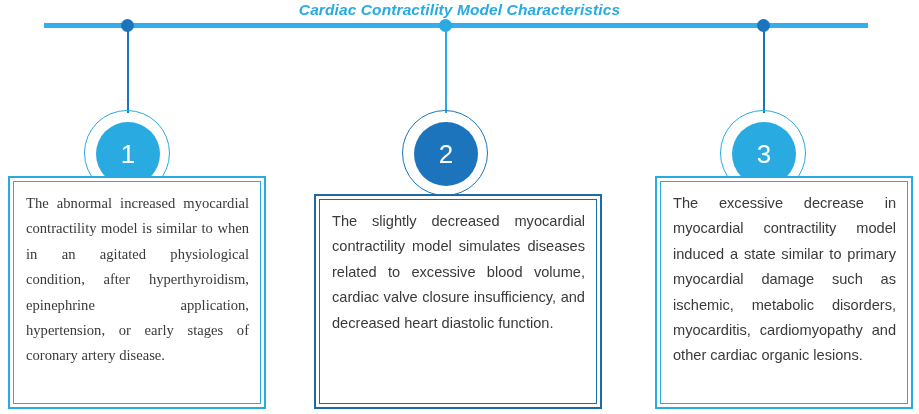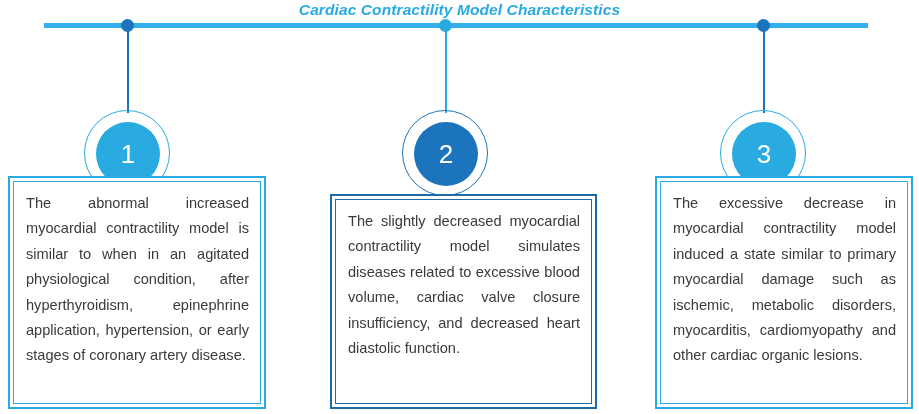--- a/index.html
+++ b/index.html
@@ -118,34 +118,34 @@
 
   <div id="timeline" style="background: rgb(53, 174, 238);"></div>
 
   <div class="node-dot" style="left: 121px; background: rgb(28, 117, 188);"></div>
   <div class="connector" style="left: 127px; height: 84px; background: rgb(28, 117, 188);"></div>
   <div class="num-circle-ring" style="left: 84px; top: 110px; border: 1.5px solid rgb(41, 171, 226);">
     <div class="num-circle-fill" style="background: rgb(41, 171, 226);">
       <span>1</span>
     </div>
   </div>
-  <div class="text-box" style="left: 8px; top: 176px; width: 258px; height: 233px; border: 2px solid rgb(41, 171, 226);">
+  <div class="text-box" style="left: 8px; top: 176px; width: 258px; height: 233px; border: 2px solid rgb(41, 171, 226); font-family: Liberation Serif, serif;">
     <div class="text-box-inner" style="border: 1.5px solid rgb(41, 171, 226);">
       <div class="text-body">The abnormal increased myocardial contractility model is similar to when in an agitated physiological condition, after hyperthyroidism, epinephrine application, hypertension, or early stages of coronary artery disease.</div>
     </div>
   </div>
 
   <div class="node-dot" style="left: 439px; background: rgb(41, 171, 226);"></div>
   <div class="connector" style="left: 445px; height: 84px; background: rgb(41, 171, 226);"></div>
   <div class="num-circle-ring" style="left: 402px; top: 110px; border: 1.5px solid rgb(28, 117, 188);">
     <div class="num-circle-fill" style="background: rgb(28, 117, 188);">
       <span>2</span>
     </div>
   </div>
-  <div class="text-box" style="left: 330px; top: 194px; width: 267px; height: 215px; border: 2px solid rgb(28, 107, 168);">
+  <div class="text-box" style="left: 314px; top: 194px; width: 288px; height: 215px; border: 2px solid rgb(28, 107, 168);">
     <div class="text-box-inner" style="border: 1.5px solid rgb(28, 107, 168);">
       <div class="text-body">The slightly decreased myocardial contractility model simulates diseases related to excessive blood volume, cardiac valve closure insufficiency, and decreased heart diastolic function.</div>
     </div>
   </div>
 
   <div class="node-dot" style="left: 757px; background: rgb(28, 117, 188);"></div>
   <div class="connector" style="left: 763px; height: 84px; background: rgb(28, 117, 188);"></div>
   <div class="num-circle-ring" style="left: 720px; top: 110px; border: 1.5px solid rgb(41, 171, 226);">
     <div class="num-circle-fill" style="background: rgb(41, 171, 226);">
       <span>3</span>

